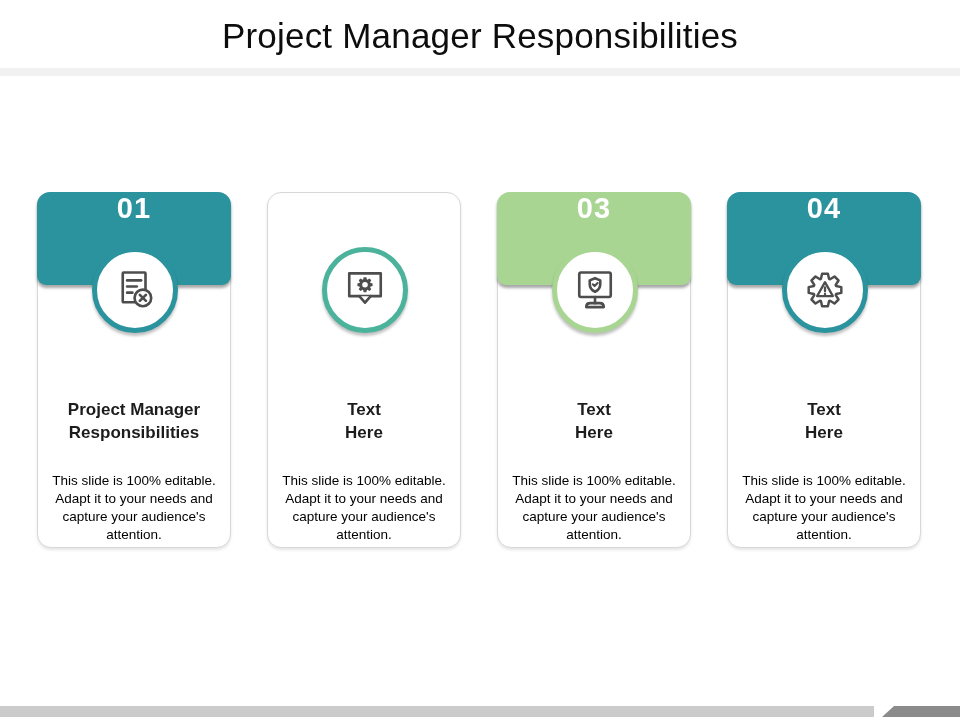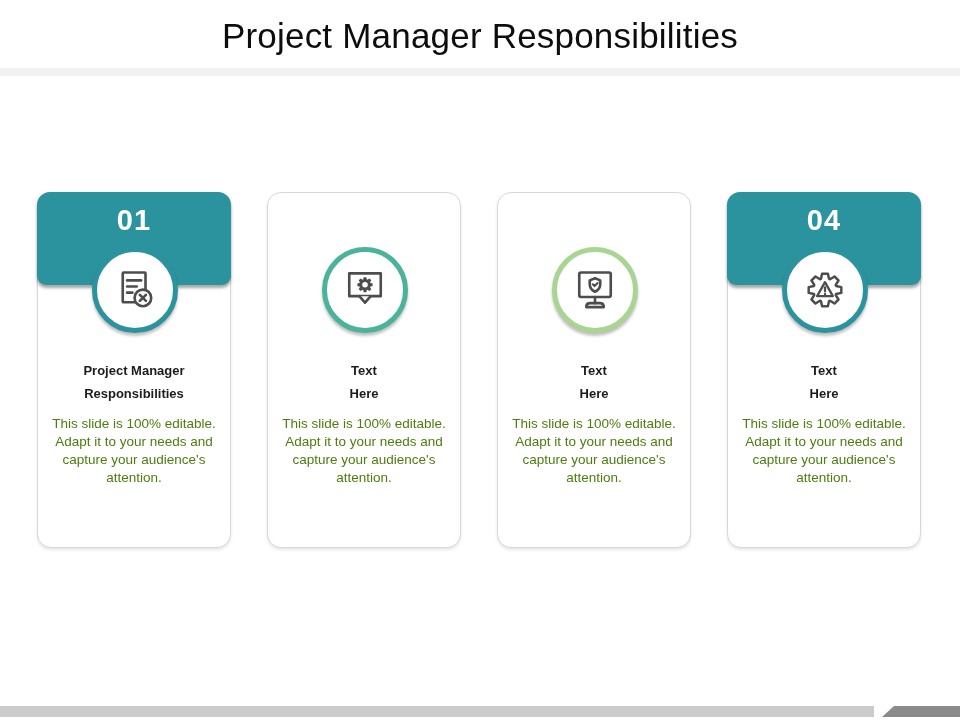--- a/index.html
+++ b/index.html
@@ -41,21 +41,20 @@
   .card-4 { left: 727px; text-decoration: underline; }
   .card-header {
     position: absolute;
     top: -1px; left: -1px; right: -1px;
     height: 93px;
     background: var(--accent);
     border-radius: 13px 13px 9px 9px;
     box-shadow: 0 3px 3px rgba(0,0,0,0.35);
   }
   .card-number {
-    margin-top: 12px;
     text-align: center;
     font-size: 29px;
     font-weight: 700;
     color: #ffffff;
     letter-spacing: 1px;
   }
   .icon-circle {
     position: absolute;
     top: 54px; left: 54px;
     width: 86px; height: 86px;
@@ -67,31 +66,32 @@
     align-items: center;
     justify-content: center;
     z-index: 2;
   }
   .card-text {
     position: absolute;
     top: 166px; left: 10px; right: 10px;
     text-align: center;
   }
   .card-title {
-    font-size: 13px;
+    font-size: 17px;
     font-weight: 700;
     line-height: 23px;
     color: #1c1c1c;
     white-space: pre-line;
+    margin-top: 39px;
   }
   .card-body {
-    margin-top: 10px;
+    margin-top: 28px;
     font-size: 13.5px;
     line-height: 18px;
-    color: #4d7c0f;
+    color: #000000;
   }
   .footer-bar-light {
     position: absolute;
     top: 706px; left: 0;
     width: 874px; height: 11px;
     background: #cbcbcb;
   }
   .footer-bar-dark {
     position: absolute;
     top: 706px; left: 882px;
@@ -142,20 +142,23 @@
     </svg>
   </div>
   <div class="card-text">
     <div class="card-title">Text
 Here</div>
     <div class="card-body">This slide is 100% editable. Adapt it to your needs and capture your audience's attention.</div>
   </div>
 </div>
 
 <div class="card card-3" style="--accent: #A9D592;">
+  <div class="card-header">
+    <div class="card-number">03</div>
+  </div>
   <div class="icon-circle">
     <svg class="icon-svg" width="56" height="56" viewBox="0 0 64 64">
       <g fill="none" stroke="#4d4d4d" stroke-width="3" stroke-linecap="round" stroke-linejoin="round">
         <rect x="14" y="12" width="36" height="28" rx="2"></rect>
         <path d="M32 18.5 L38 21 V25.5 C38 30 35.5 32.5 32 34 C28.5 32.5 26 30 26 25.5 V21 Z"></path>
         <path d="M29.5 25.5 L31.5 27.5 L35 24" stroke-width="2.4"></path>
         <line x1="32" y1="40" x2="32" y2="47"></line>
         <path d="M22 51.5 Q22 47 26.5 47 L37.5 47 Q42 47 42 51.5 Z"></path>
       </g>
     </svg>

